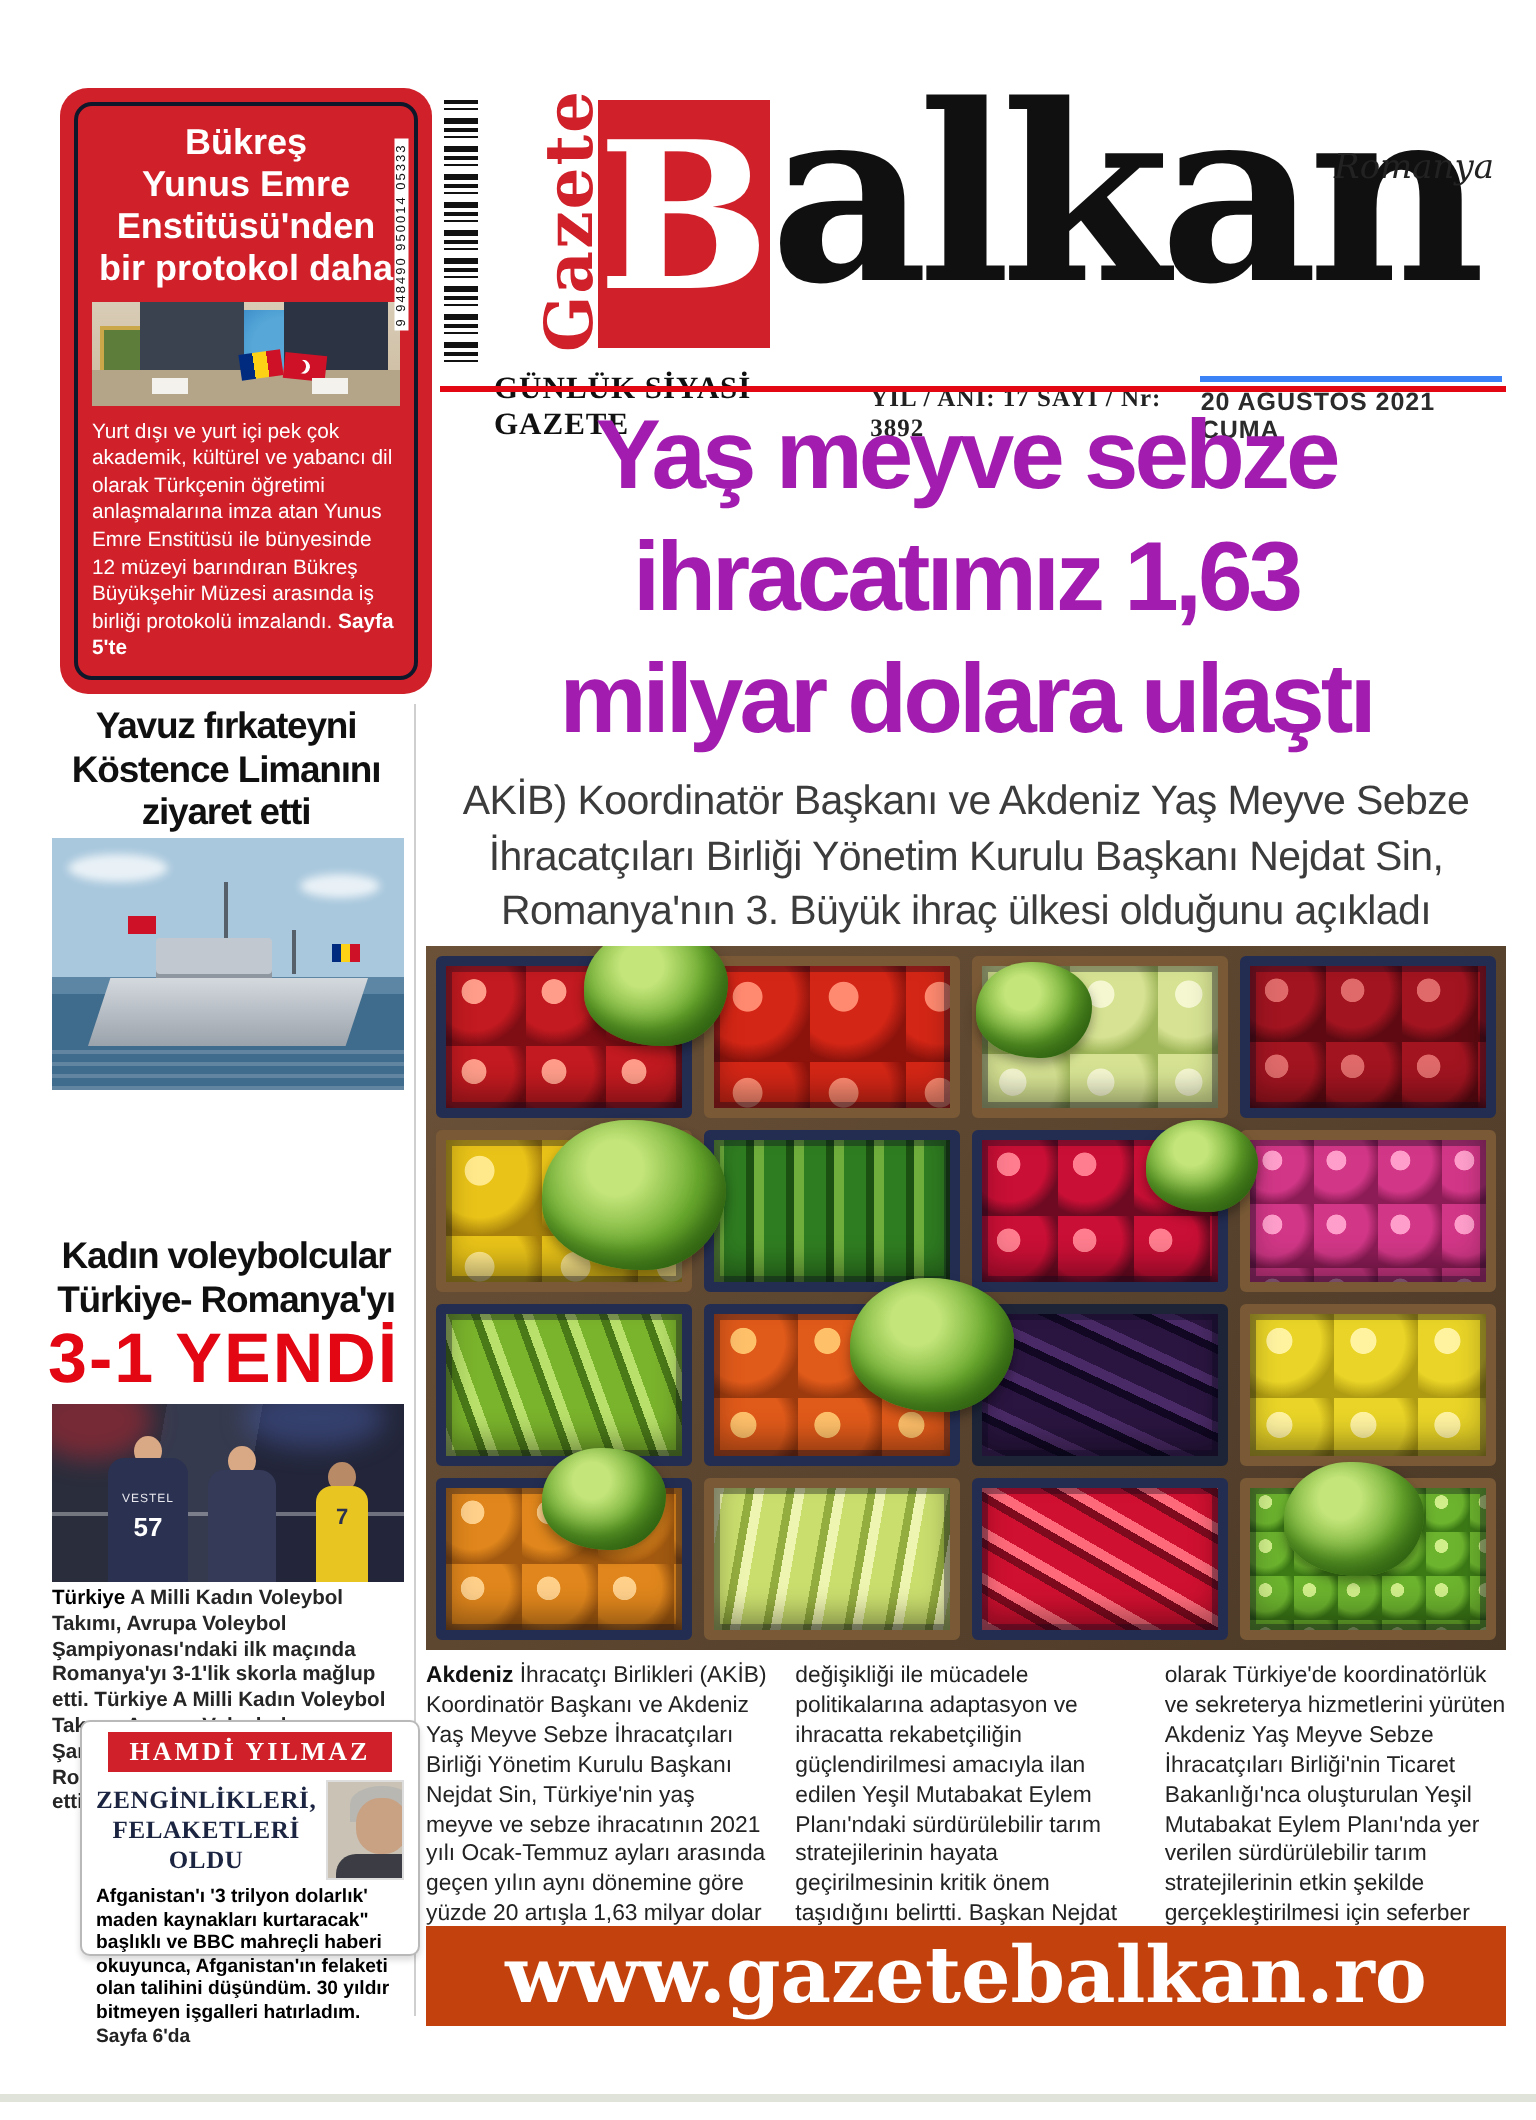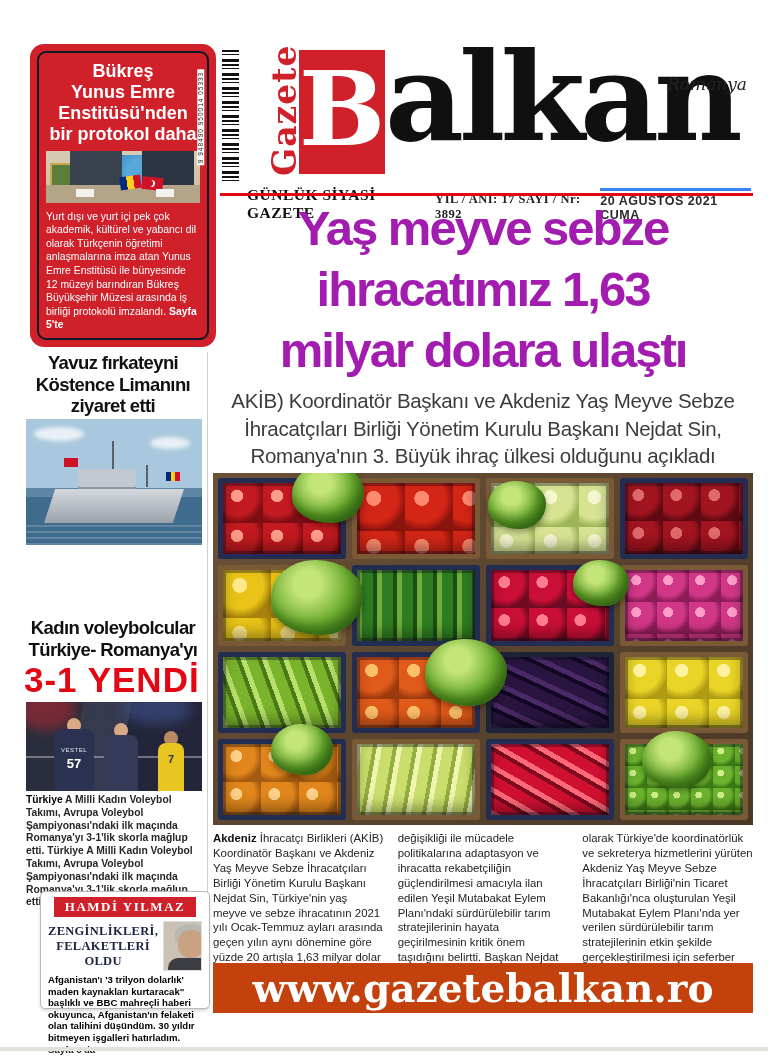--- a/index.html
+++ b/index.html
@@ -109,21 +109,21 @@
   .p1 .jersey-text { position:absolute; left:0; top:18px; width:100%; text-align:center; color:#e8e8ee; font-size:6px; letter-spacing:.5px; }
   .p1 .jersey-num { position:absolute; left:0; top:27px; width:100%; text-align:center; color:#fff; font-size:13px; font-weight:bold; }
   .p2 { left:78px; bottom:0; width:34px; height:56px; background:#343a58; }
   .p3 { right:18px; bottom:0; width:26px; height:48px; background:#e8c520; }
   .p3 .jersey-num7 { position:absolute; left:0; top:10px; width:100%; text-align:center; color:#2b3150; font-size:11px; font-weight:bold; }
   .phead { position:absolute; width:14px; height:15px; border-radius:50%; background:#d9a885; }
   .net-line { position:absolute; left:0; top:54px; width:100%; height:2px; background:rgba(255,255,255,.35); }
   .vol-cap { top:794px; }
 
   
-  .hamdi { position:absolute; left:40px; top:891px; width:170px; height:118px; background:#fff;
+  .hamdi { position:absolute; left:40px; top:860px; width:170px; height:118px; background:#fff;
     border:1px solid #b9b9b9; border-radius:5px; box-shadow:0 2px 3px rgba(0,0,0,.15); padding:5px 7px; }
   .hamdi-banner { width:92%; margin:0 auto 4px; background:#d0202a; color:#fff; text-align:center;
     font-weight:bold; font-size:13px; letter-spacing:1.5px; padding:2px 0; font-family:"Liberation Serif", serif; }
   .hamdi-row { display:flex; gap:5px; }
   .hamdi-title { flex:1; text-align:center; font-family:"Liberation Serif", serif; font-weight:bold;
     font-size:12.5px; line-height:15px; color:#1b2440; padding-top:3px; letter-spacing:.3px; }
   .hamdi-photo { position:relative; width:54px; height:50px; background:#c9c2b5; overflow:hidden; border:1px solid #ddd; }
   .h-hair { position:absolute; left:11px; top:2px; width:32px; height:18px; border-radius:50% 50% 0 0; background:#b9b7b2; }
   .h-face { position:absolute; left:14px; top:8px; width:26px; height:28px; border-radius:45%; background:#c9a183; }
   .h-suit { position:absolute; left:4px; bottom:-6px; width:46px; height:18px; border-radius:10px 10px 0 0; background:#3c3c44; }

